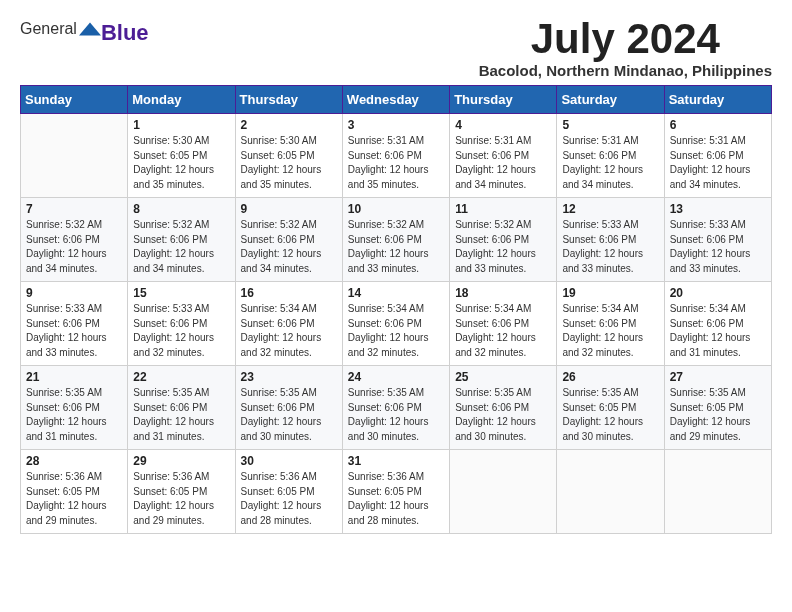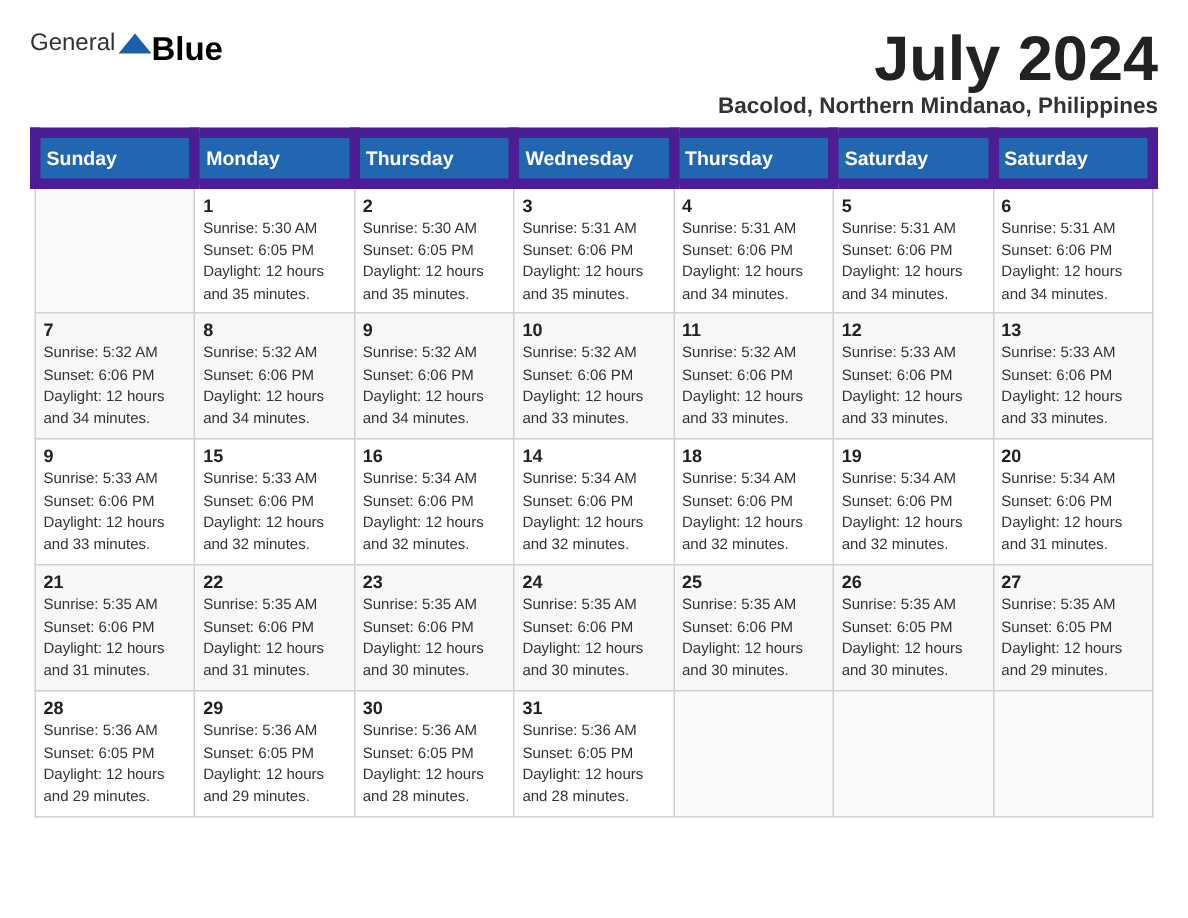--- a/index.html
+++ b/index.html
@@ -16,33 +16,33 @@
       justify-content: space-between;
       margin-bottom: 6px;
     }
     .logo {
       display: flex;
       flex-direction: row;
       align-items: flex-start;
       margin-top: 4px;
     }
     .logo-general { color: #333; }
-    .logo-blue { color: #000000; }
+    .logo-blue { color: #4c1d95; }
     .logo-icon {
       width: 22px;
       height: 14px;
       display: inline-block;
     }
     .logo-top-row {
       display: flex;
       align-items: center;
       gap: 2px;
     }
     .title-area {
-      text-align: right;
+      text-align: center;
     }
     .month-title {
       font-size: 42px;
       font-weight: bold;
       color: #222;
       line-height: 1.1;
     }
     .subtitle {
       font-size: 15px;
       color: #333;
@@ -53,21 +53,21 @@
       border-collapse: collapse;
       table-layout: fixed;
     }
     .calendar thead tr th {
       background-color: #2166b0;
       color: #fff;
       font-size: 13px;
       font-weight: bold;
       padding: 6px 4px;
       text-align: left;
-      border: 7px solid #4c1d95;
+      border: 1px solid #4c1d95;
     }
     .calendar tbody tr td {
       border: 1px solid #d0d0d0;
       vertical-align: top;
       padding: 4px 5px;
       font-size: 10.5px;
       color: #222;
       height: 84px;
       background: #fff;
     }

